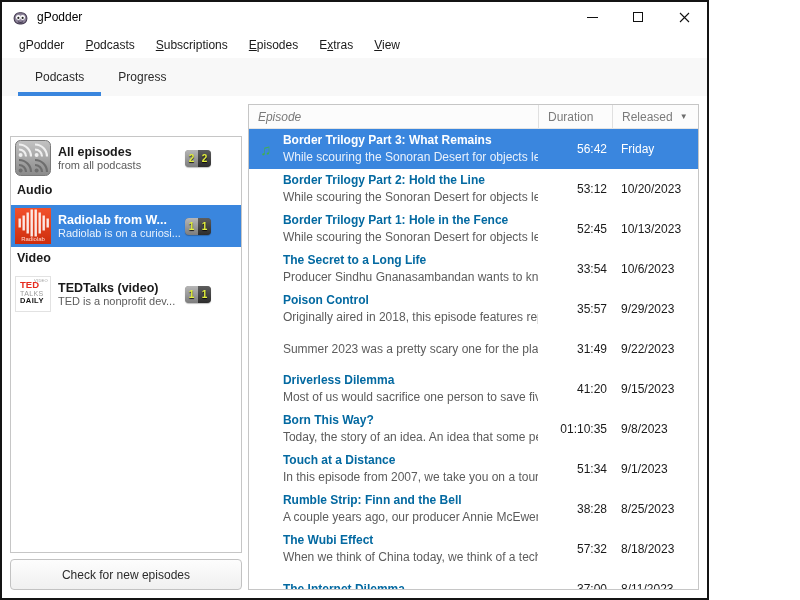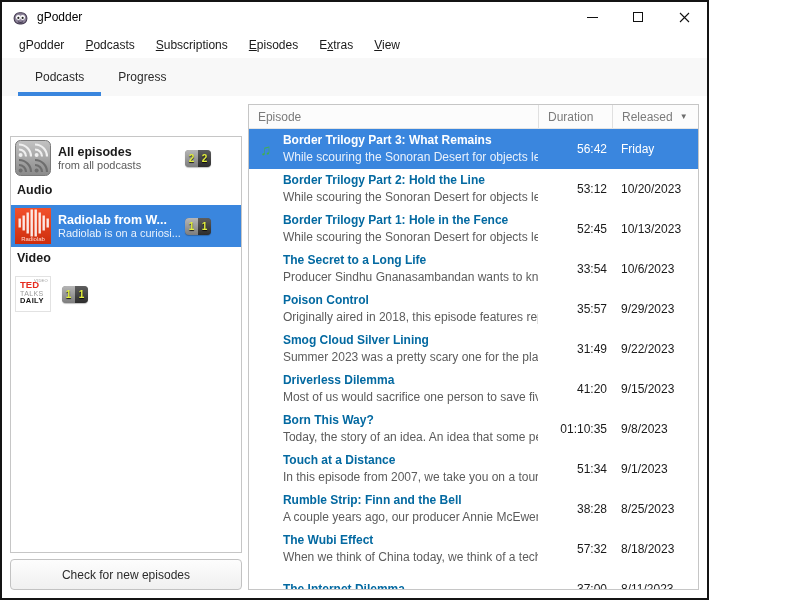--- a/index.html
+++ b/index.html
@@ -56,21 +56,21 @@
   .rl-text { position:absolute; bottom:2px; left:0; right:0; text-align:center; font-size:6px; color:#ffd9cf; }
   .icon-ted { background:#fff; border:1px solid #e2e2e2; padding:3px 17px 0 4px; display:flex; flex-direction:column; line-height:1.05; }
   .ted-video { position:absolute; top:2px; right:2px; font-size:4px; color:#9a9a9a; letter-spacing:.3px; }
   .ted-ted   { color:#e62b1e; font-weight:bold; font-size:9.5px; }
   .ted-talks { color:#9a9a9a; font-size:7px; letter-spacing:.4px; }
   .ted-daily { color:#141414; font-weight:bold; font-size:7.5px; letter-spacing:.4px; }
   
   .ep-box { flex:1; border:1px solid #c6c6c6; display:flex; flex-direction:column; min-width:0; overflow:hidden; background:#fff; }
   .ep-header { flex:0 0 24px; display:flex; color:#7b7b7b; background:#fcfcfc; border-bottom:1px solid #e4e4e4; }
   .eph-cell { display:flex; align-items:center; }
-  .eph-episode { flex:1; padding-left:9px; min-width:0; }
+  .eph-episode { flex:1; padding-left:9px; min-width:0;font-style:italic; }
   .eph-duration { flex:0 0 74px; border-left:1px solid #e0e0e0; padding-left:9px; }
   .eph-released { flex:0 0 86px; border-left:1px solid #e0e0e0; padding-left:9px; gap:7px; }
   .sort-arrow { font-size:8px; color:#6e6e6e; }
   .ep-rows { flex:1; overflow:hidden; }
   .ep-row { height:40px; display:flex; align-items:center; }
   .ep-row.selected { background:var(--sel,#3a86de); color:#fff; }
   .ep-icon { flex:0 0 34px; text-align:center; font-size:15px; color:#42b04c; }
   .ep-text { flex:1; min-width:0; line-height:17px; }
   .ep-title { font-weight:bold; white-space:nowrap; overflow:hidden; color:#0369a1; }
   .ep-desc { color:#5c5c5c; white-space:nowrap; overflow:hidden; }
@@ -191,20 +191,24 @@
             </div>
           </div>
           <div class="side-section">Video</div>
           <div class="side-row">
             <div class="side-icon icon-ted">
               <span class="ted-video">VIDEO</span>
               <span class="ted-ted">TED</span>
               <span class="ted-talks">TALKS</span>
               <span class="ted-daily">DAILY</span>
             </div>
+            <div class="side-text">
+              <div class="side-title">TEDTalks (video)</div>
+              <div class="side-sub">TED is a nonprofit dev...</div>
+            </div>
             <div class="badge">
               <span class="b-left">1</span>
               <span class="b-right">1</span>
             </div>
           </div>
         </div>
       <button class="check-btn">Check for new episodes</button>
     </div>
 
     <div class="ep-box">
@@ -258,21 +262,20 @@
             <div class="ep-text">
               <div class="ep-title">Poison Control</div>
               <div class="ep-desc">Originally aired in 2018, this episode features reporter Brena Farrell as...</div>
             </div>
             <div class="ep-duration">35:57</div>
             <div class="ep-released">9/29/2023</div>
           </div>
           <div class="ep-row">
             <div class="ep-icon"></div>
             <div class="ep-text">
-              <div class="ep-title">Smog Cloud Silver Lining</div>
               <div class="ep-desc">Summer 2023 was a pretty scary one for the planet. Global temperatu...</div>
             </div>
             <div class="ep-duration">31:49</div>
             <div class="ep-released">9/22/2023</div>
           </div>
           <div class="ep-row">
             <div class="ep-icon"></div>
             <div class="ep-text">
               <div class="ep-title">Driverless Dilemma</div>
               <div class="ep-desc">Most of us would sacrifice one person to save five. It's a pretty straig...</div>

